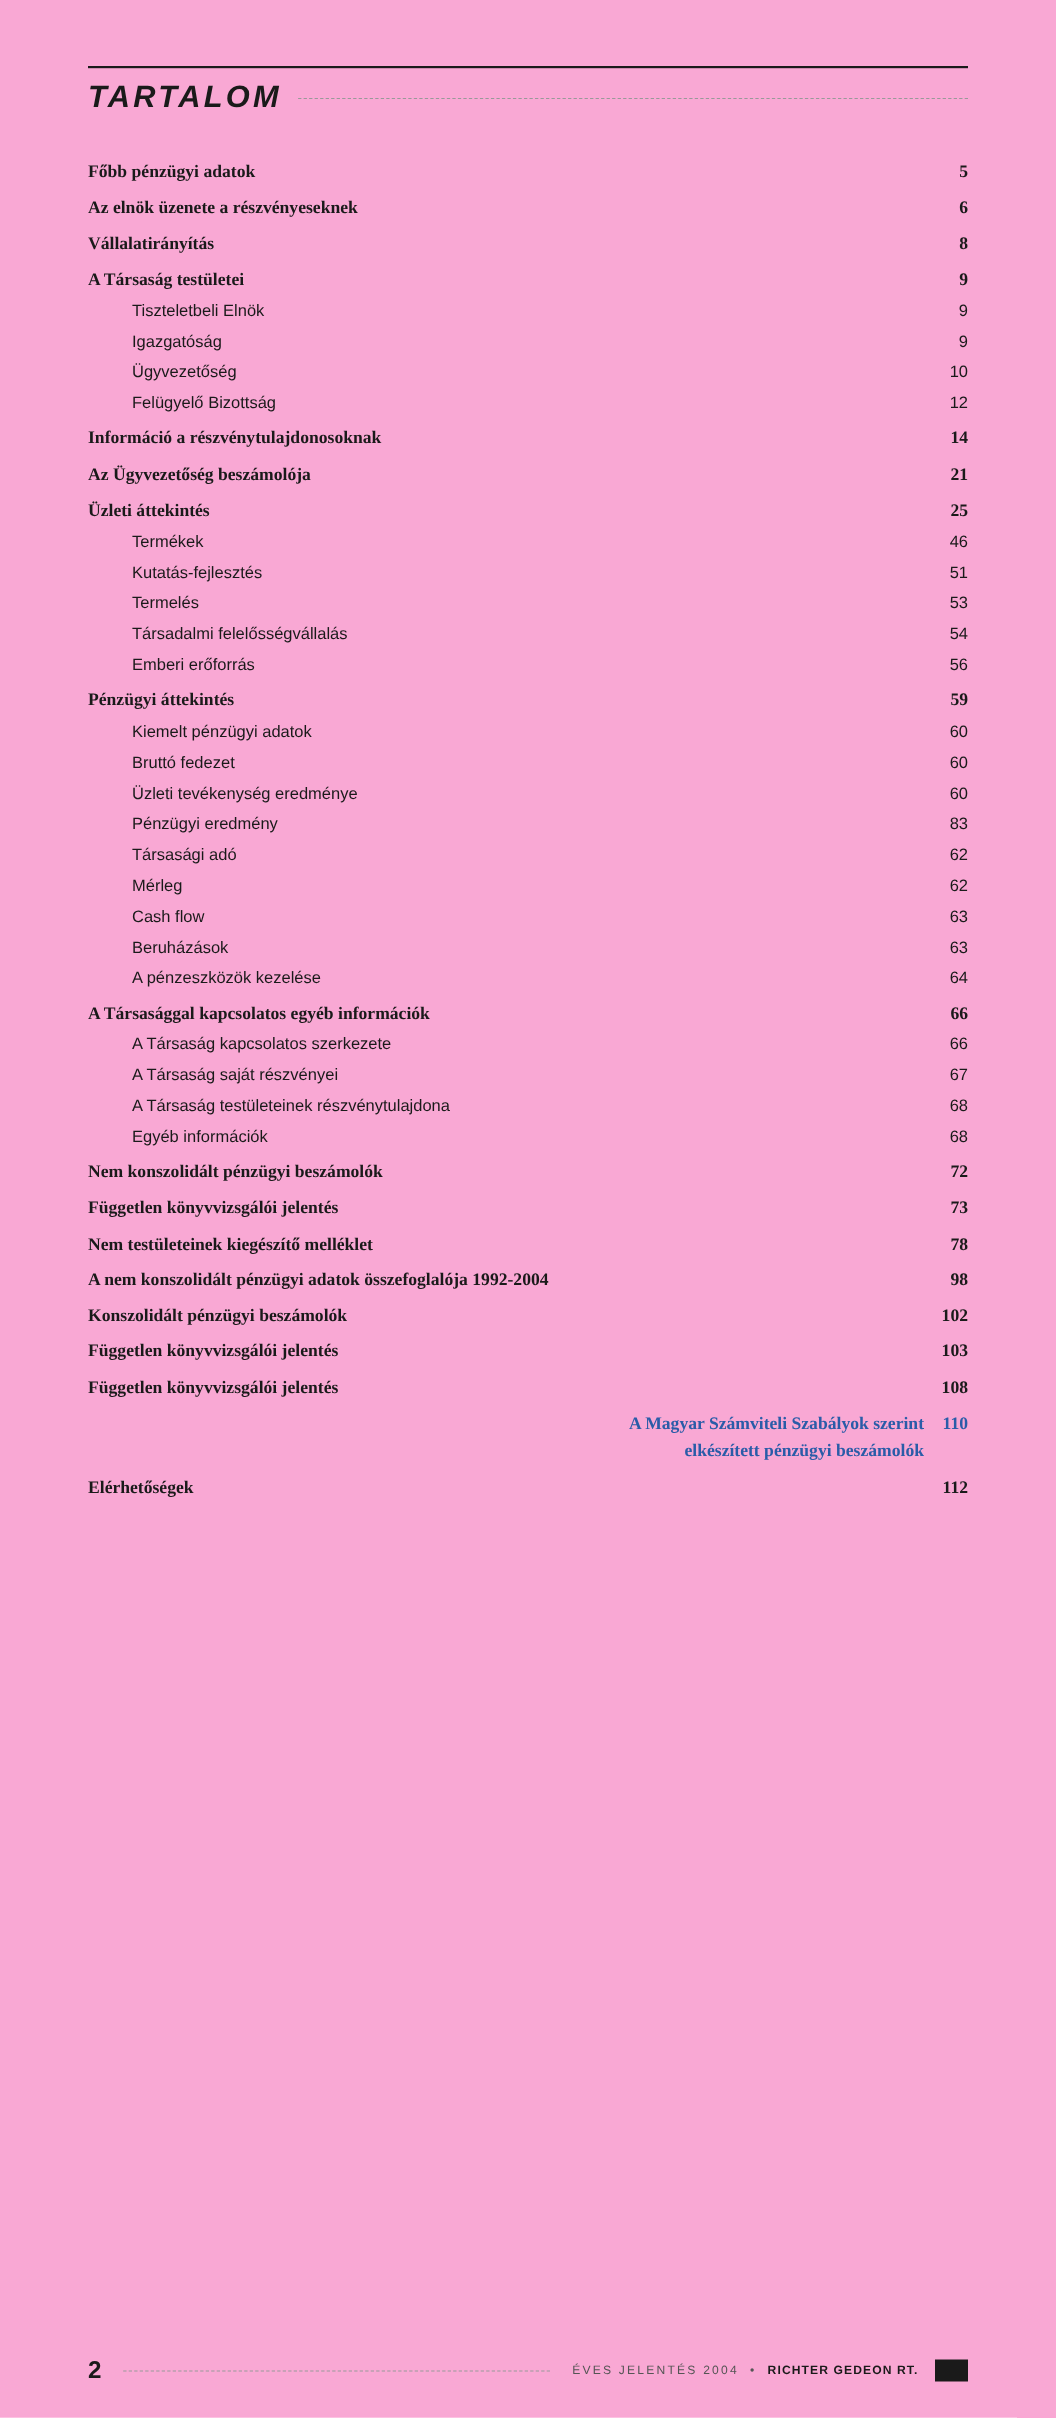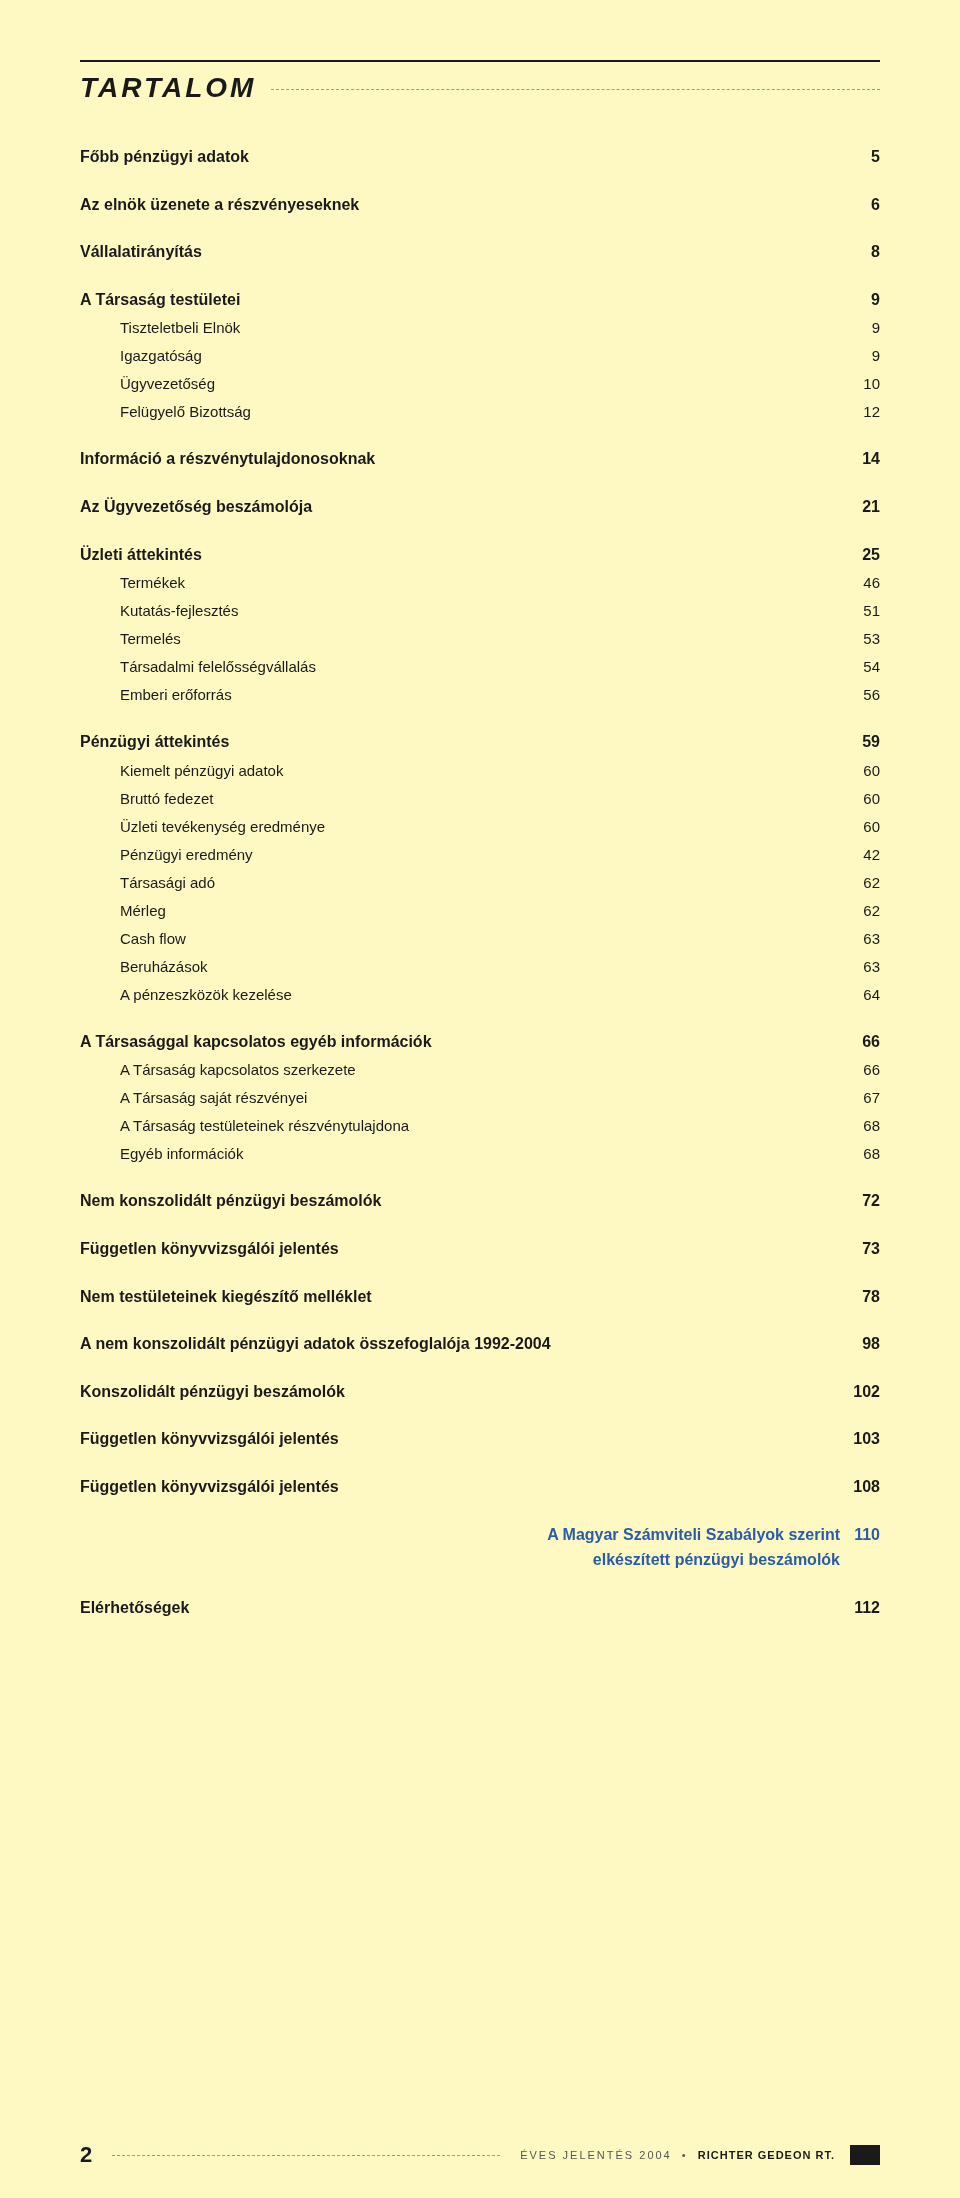--- a/index.html
+++ b/index.html
@@ -13,21 +13,21 @@
       font-family: Arial, Helvetica, sans-serif;
       color: #1a1a1a;
       width: 960px;
       min-height: 2198px;
       position: relative;
     }
 
     .page-container {
       width: 960px;
       min-height: 2198px;
-      background: #fef9c3;
+      background: #f9a8d4;
       padding: 60px 80px 80px 80px;
       position: relative;
     }
 
     
     .toc-header {
       display: flex;
       align-items: center;
       margin-bottom: 40px;
       border-top: 2px solid #1a1a1a;
@@ -146,21 +146,22 @@
     }
 
     .footer-right-box {
       width: 30px;
       height: 20px;
       background: #1a1a1a;
       margin-left: 15px;
     }
 
     .toc-section-gap {
-      margin-top: 22px;
+      margin-top: 7px;
+      font-family: Liberation Serif, serif;
     }
   </style>
 </head>
 <body>
 
 <div class="page-container">
 
   <div class="toc-header">
     <span class="toc-title">TARTALOM</span>
     <div class="toc-header-line"></div>
@@ -242,21 +243,21 @@
       <div class="toc-entry level-2">
         <span class="toc-entry-label">Bruttó fedezet</span>
         <span class="toc-entry-page">60</span>
       </div>
       <div class="toc-entry level-2">
         <span class="toc-entry-label">Üzleti tevékenység eredménye</span>
         <span class="toc-entry-page">60</span>
       </div>
       <div class="toc-entry level-2">
         <span class="toc-entry-label">Pénzügyi eredmény</span>
-        <span class="toc-entry-page">42</span>
+        <span class="toc-entry-page">83</span>
       </div>
       <div class="toc-entry level-2">
         <span class="toc-entry-label">Társasági adó</span>
         <span class="toc-entry-page">62</span>
       </div>
       <div class="toc-entry level-2">
         <span class="toc-entry-label">Mérleg</span>
         <span class="toc-entry-page">62</span>
       </div>
       <div class="toc-entry level-2">

